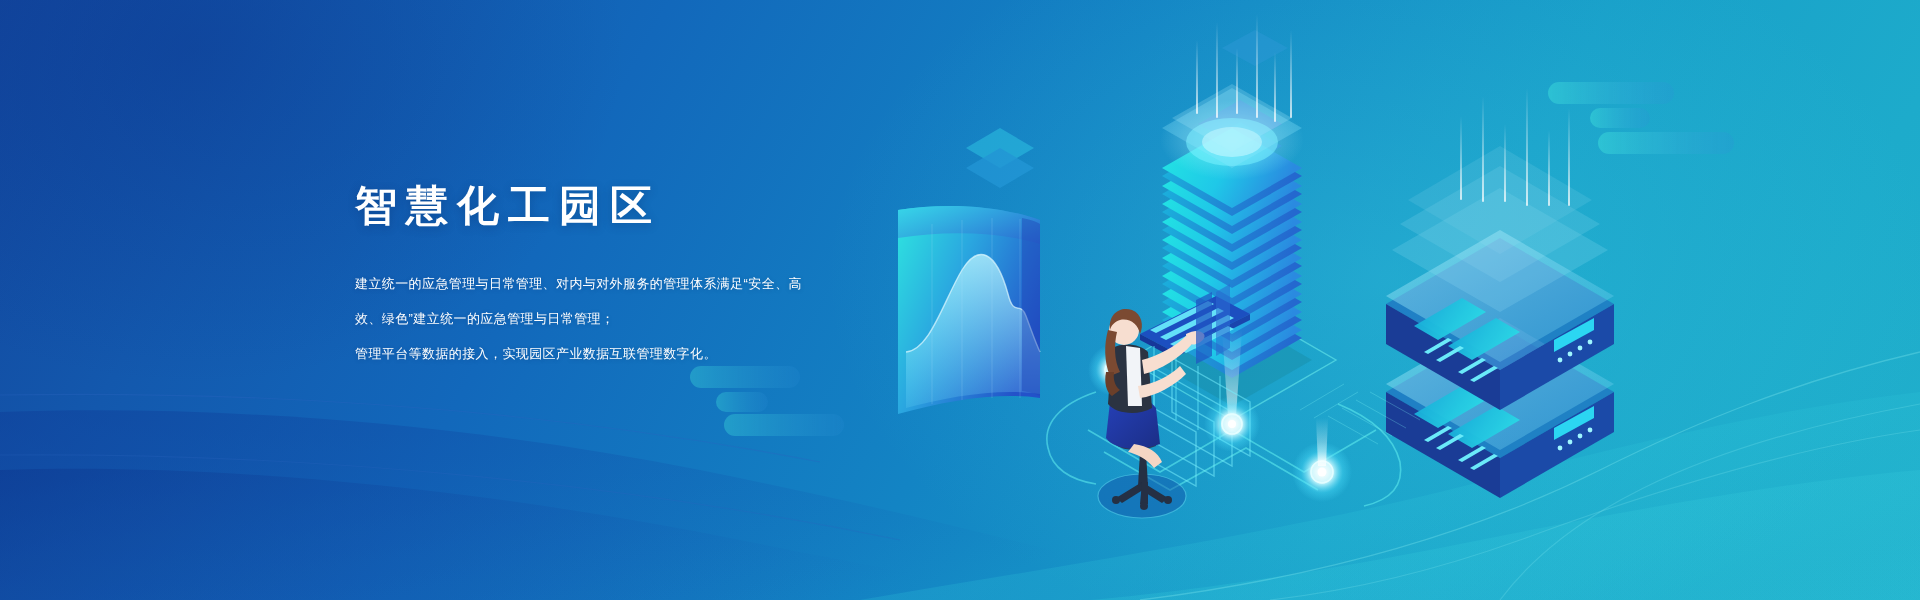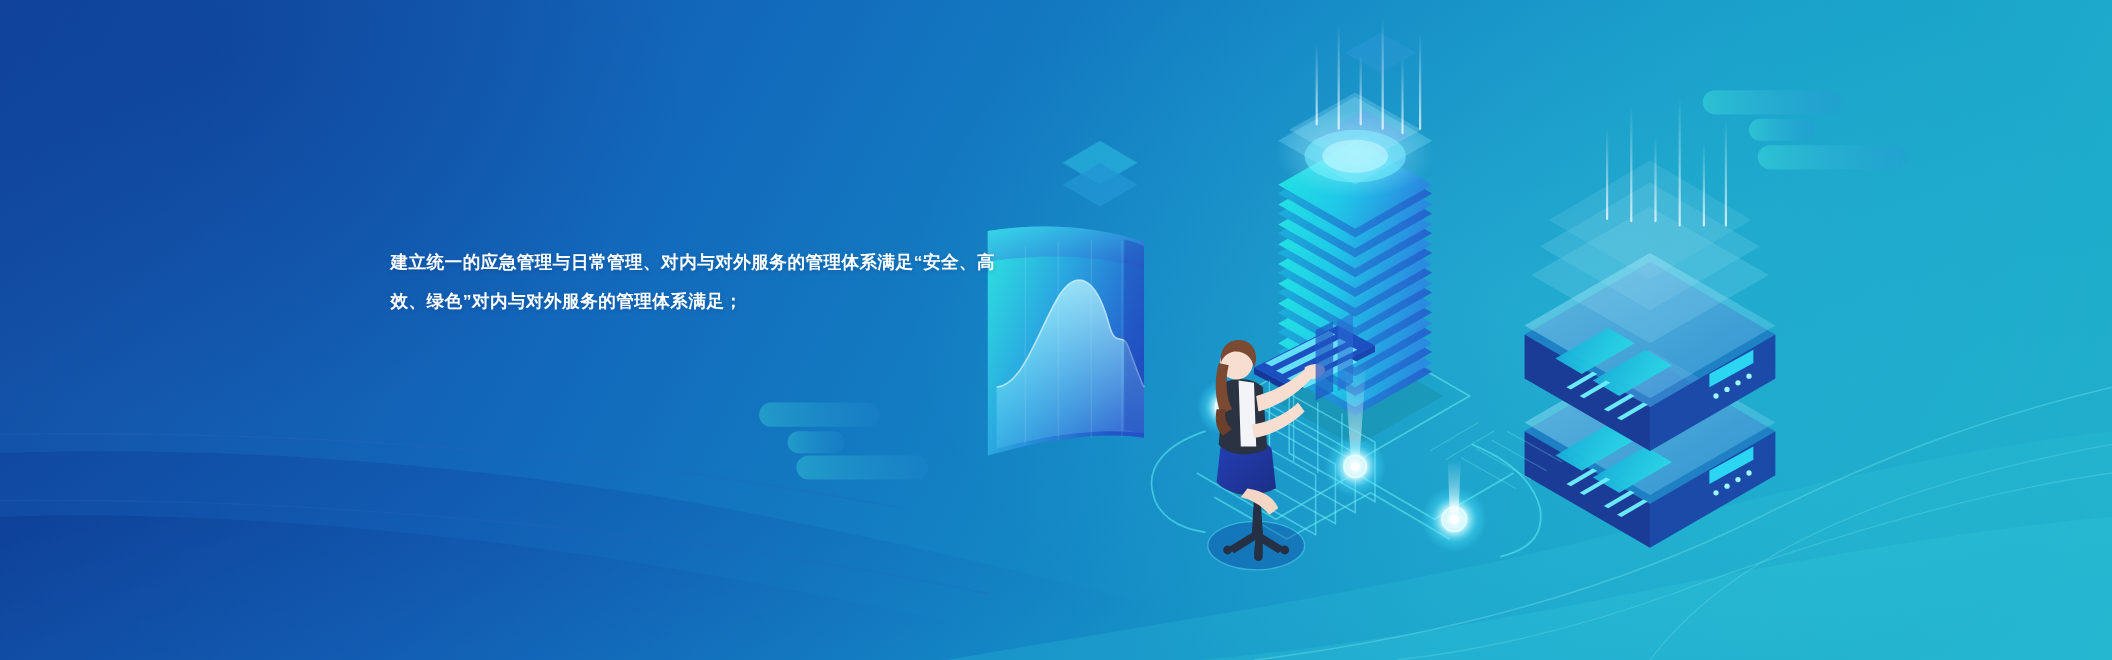--- a/index.html
+++ b/index.html
@@ -48,25 +48,25 @@
     font-size:42px;
     line-height:1.05;
     letter-spacing:9px;
     color:#ffffff;
     font-weight:700;
     text-shadow:0 2px 10px rgba(4,40,96,.32);
     white-space:nowrap;
   }
   .hero-desc {
     margin-top:38px;
-    font-size:16px;
+    font-size:13px;
     line-height:35px;
     letter-spacing:.4px;
     color:#ffffff;
-    font-weight:700;
+    font-weight:400;
     text-shadow:0 1px 4px rgba(4,40,96,.25);
   }
   .hero-desc p { white-space:nowrap; }
 
   
   .illus { position:absolute; left:0; top:0; width:1920px; height:600px; pointer-events:none; }
   .illus svg { position:absolute; left:0; top:0; width:1920px; height:600px; display:block; }
 </style>
 </head>
 <body>
@@ -443,19 +443,21 @@
 
       <g opacity=".7">
         <path d="M1196,300 L1212,292 L1212,356 L1196,364 Z" fill="#1f55c4"></path>
         <path d="M1216,292 L1230,284 L1230,348 L1216,356 Z" fill="#2a6ad2" opacity=".8"></path>
       </g>
 
     </svg>
   </div>
 
   <div class="copy">
+    <div class="hero-title">智慧化工园区</div>
     <div class="hero-desc">
       <p>建立统一的应急管理与日常管理、对内与对外服务的管理体系满足“安全、高</p>
-      <p>效、绿色”对内与对外服务的管理体系满足；</p>
+      <p>效、绿色”建立统一的应急管理与日常管理；</p>
+      <p>管理平台等数据的接入，实现园区产业数据互联管理数字化。</p>
     </div>
   </div>
 
 </div>
 
 </body></html>

